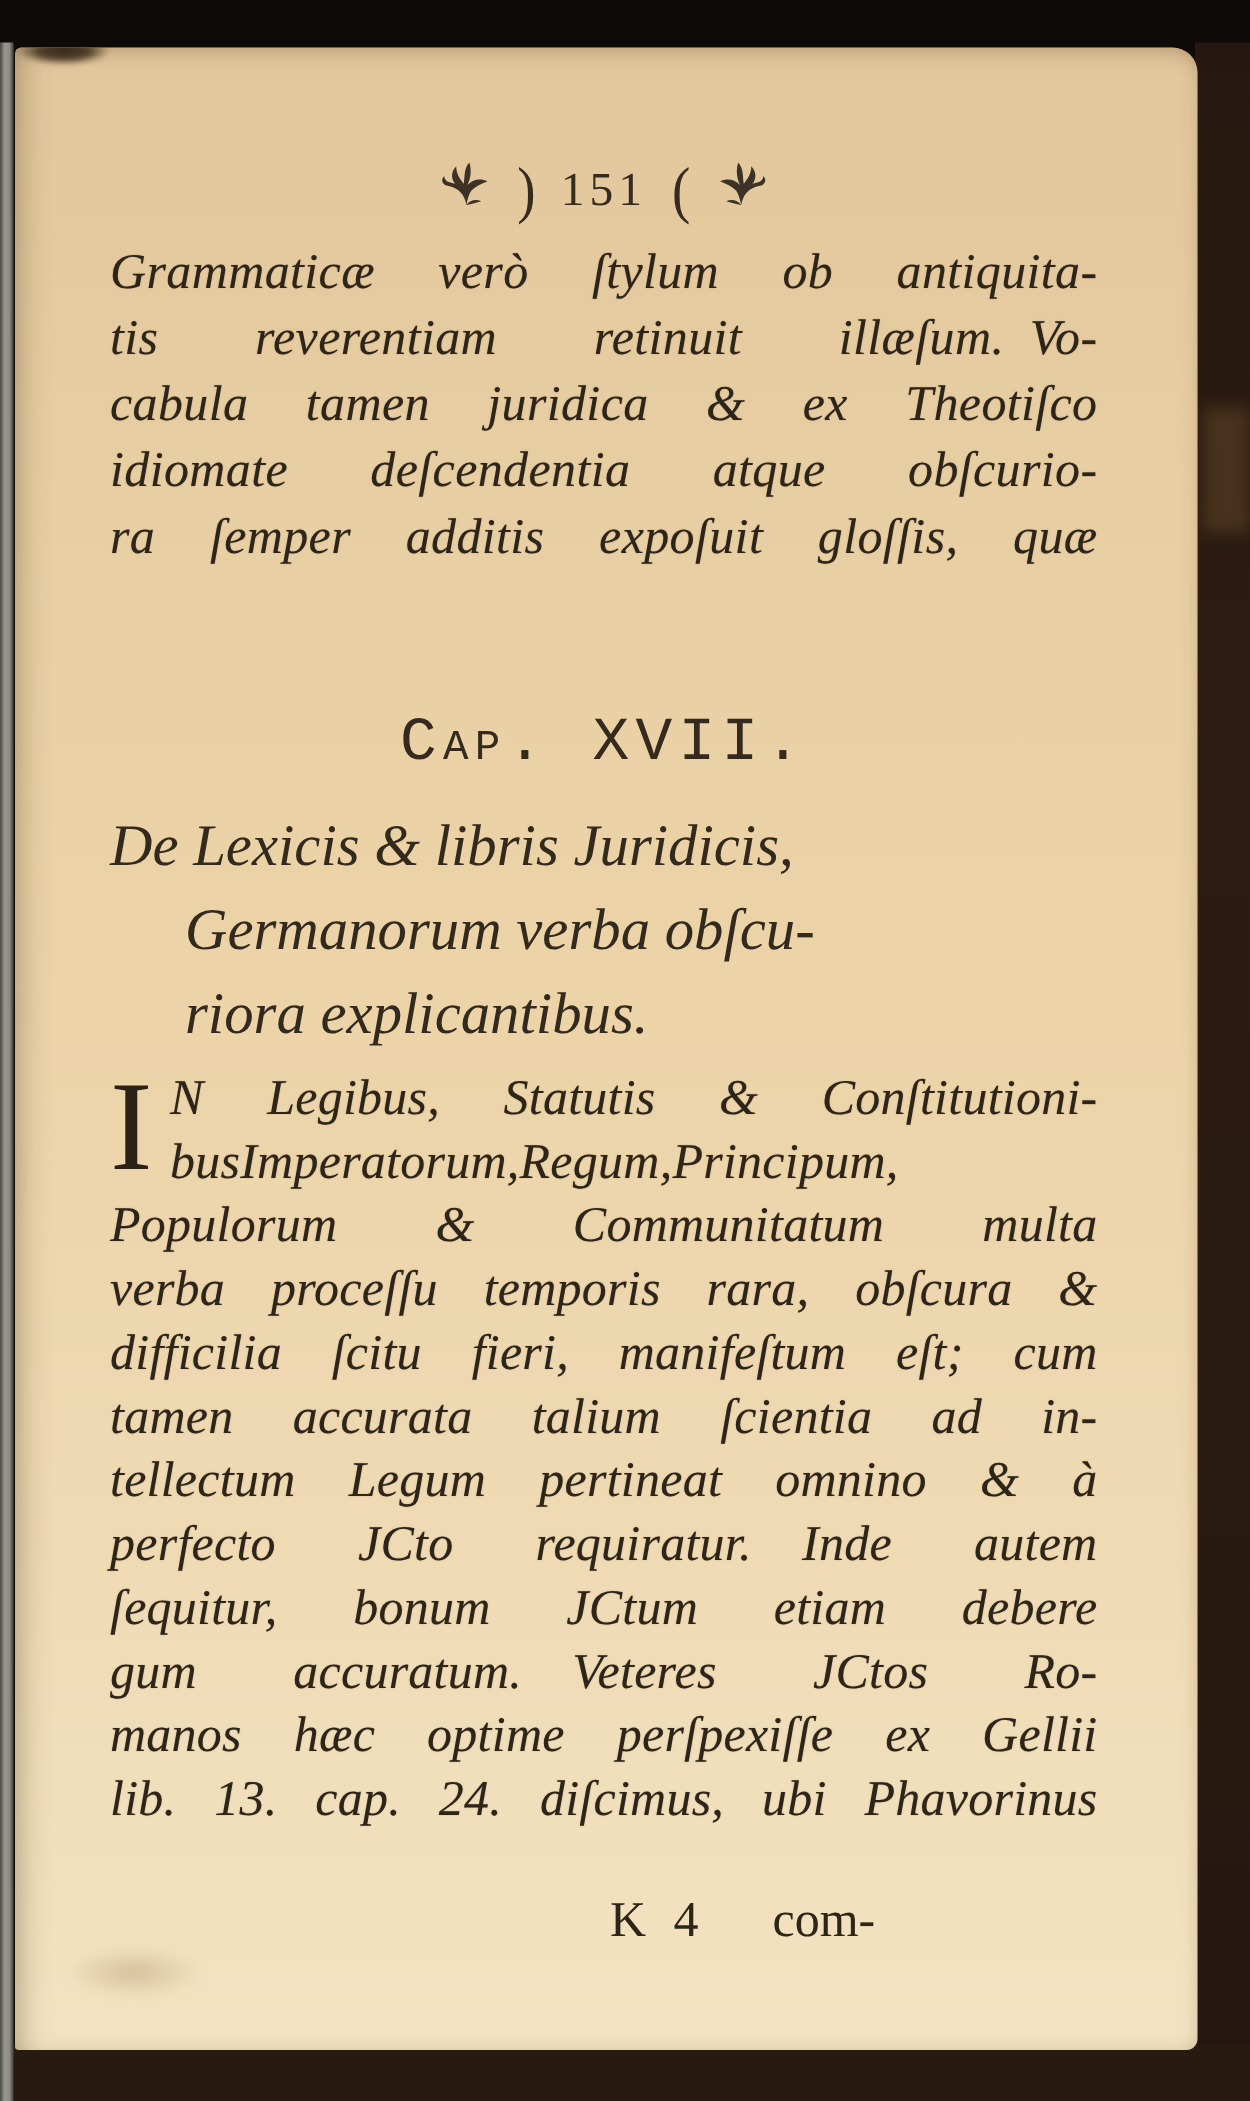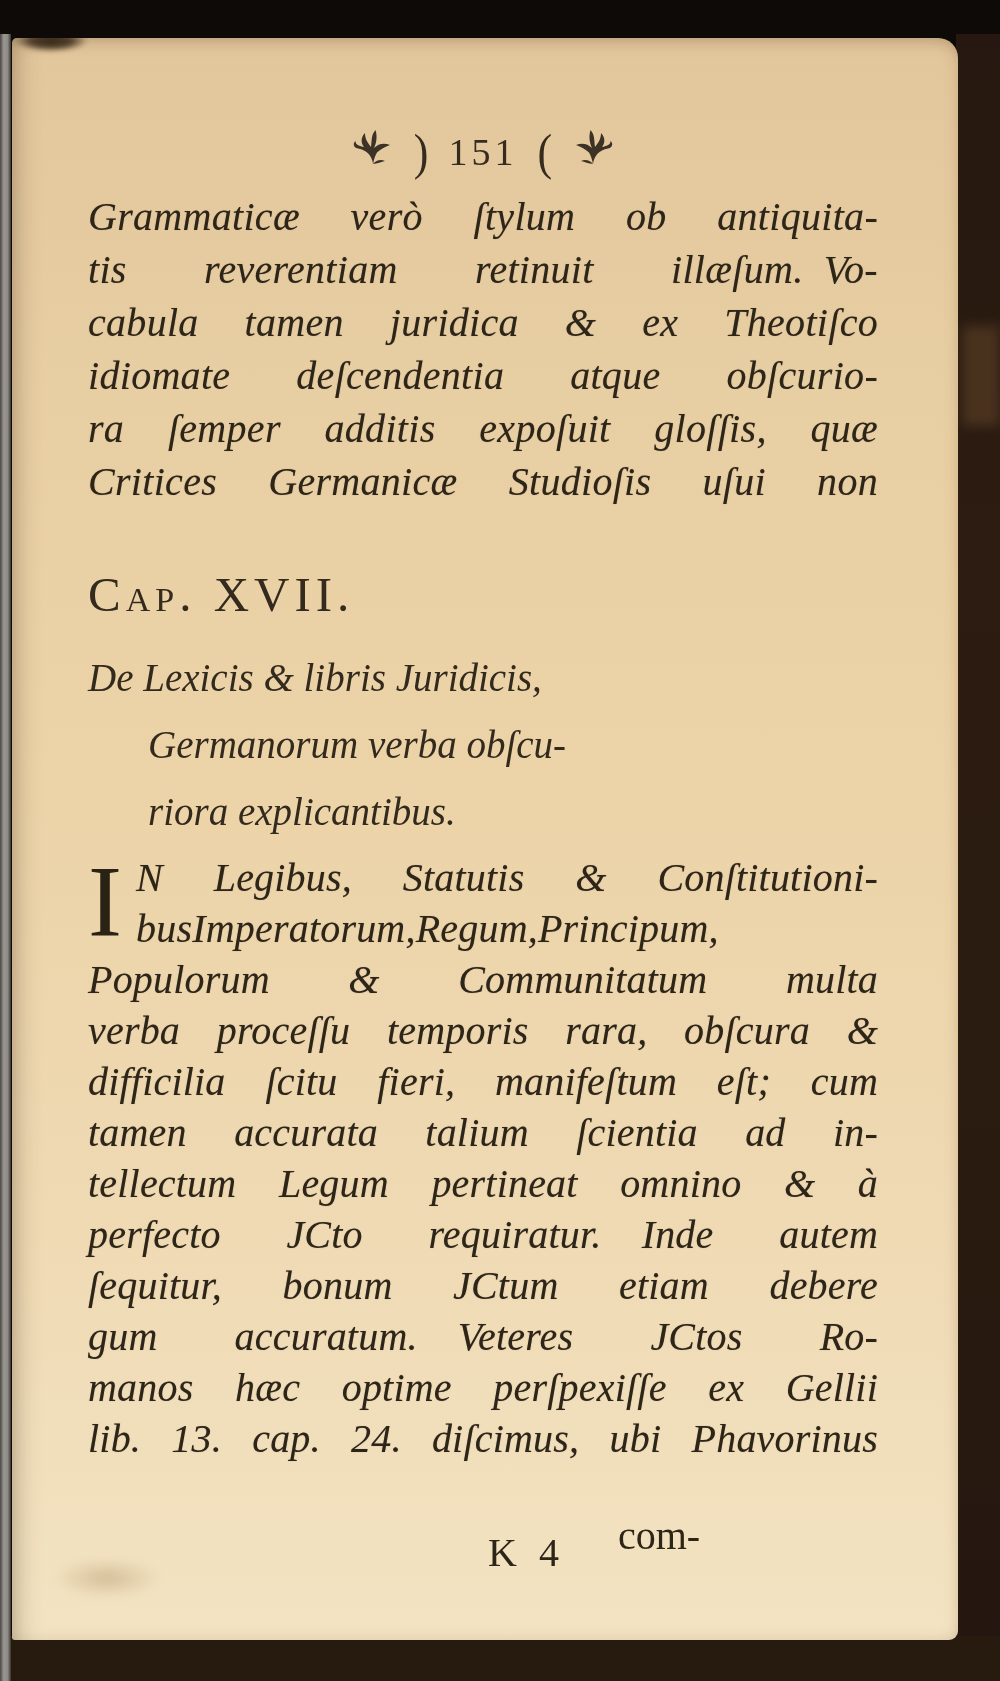--- a/index.html
+++ b/index.html
@@ -53,38 +53,38 @@
     color:#352b1f;font-size:40px;
   }
   .header-row .bracket{font-size:44px;transform:scaleY(1.15);}
   .header-row .pagenum{letter-spacing:4px;font-size:38px;}
   .fleuron{display:inline-block;}
   .fleuron.mirror{transform:scaleX(-1);}
   
   .para1{position:absolute;left:76px;top:152px;width:790px;font-size:40px;line-height:53px;letter-spacing:.3px;}
   
   .cap-heading{
-    position:absolute;left:76px;top:528px;width:790px;
-    font-variant:small-caps;font-size:49px;letter-spacing:5px;color:#342a1d;
+    position:absolute;left:76px;top:528px;width:790px;text-align:center;
+    font-variant:small-caps;font-size:49px;letter-spacing:5px;color:#342a1d;font-family:Liberation Mono, monospace;
   }
   
-  .subtitle{position:absolute;left:76px;top:606px;width:790px;font-style:italic;font-size:39px;line-height:67px;color:#332a1e;}
+  .subtitle{position:absolute;left:76px;top:606px;width:790px;font-style:italic;font-size:47px;line-height:67px;color:#332a1e;}
   .subtitle .s-indent{padding-left:60px;}
   
   .para2{position:absolute;left:76px;top:814px;width:790px;font-size:40px;line-height:51px;letter-spacing:.2px;}
   .dropcap{
     float:left;font-size:102px;line-height:96px;width:38px;margin:2px 10px 0 0;
     color:#2b2216;
   }
   .line{text-align:justify;text-align-last:justify;white-space:normal;
     text-shadow:0 0 1px rgba(46,37,25,.35);font-style:italic;}
   .line.no-just{text-align-last:left;}
   
   .footer-row{position:absolute;left:76px;top:1474px;width:790px;height:52px;font-size:40px;}
-  .footer-row .sig{position:absolute;left:400px;letter-spacing:6px;margin-top:17px;}
+  .footer-row .sig{position:absolute;left:400px;letter-spacing:6px;}
   .footer-row .catch{position:absolute;left:530px;}
 </style>
 </head>
 <body>
 
 <div class="scan">
 
   <div class="right-band"></div>
   <div class="right-band-light"></div>
   <div class="bottom-band"></div>
@@ -115,21 +115,20 @@
         </svg>
       </span>
     </div>
 
     <div class="para1">
       <div class="line">Grammaticæ verò ſtylum ob antiquita-</div>
       <div class="line">tis reverentiam retinuit illæſum. Vo-</div>
       <div class="line">cabula tamen juridica &amp; ex Theotiſco</div>
       <div class="line">idiomate deſcendentia atque obſcurio-</div>
       <div class="line">ra ſemper additis expoſuit gloſſis, quæ</div>
-      <div class="line">Critices Germanicæ Studioſis uſui non</div>
     </div>
 
     <div class="cap-heading">Cap. XVII.</div>
 
     <div class="subtitle">
       <div>De Lexicis &amp; libris Juridicis,</div>
       <div class="s-indent">Germanorum verba obſcu-</div>
       <div class="s-indent">riora explicantibus.</div>
     </div>
 

